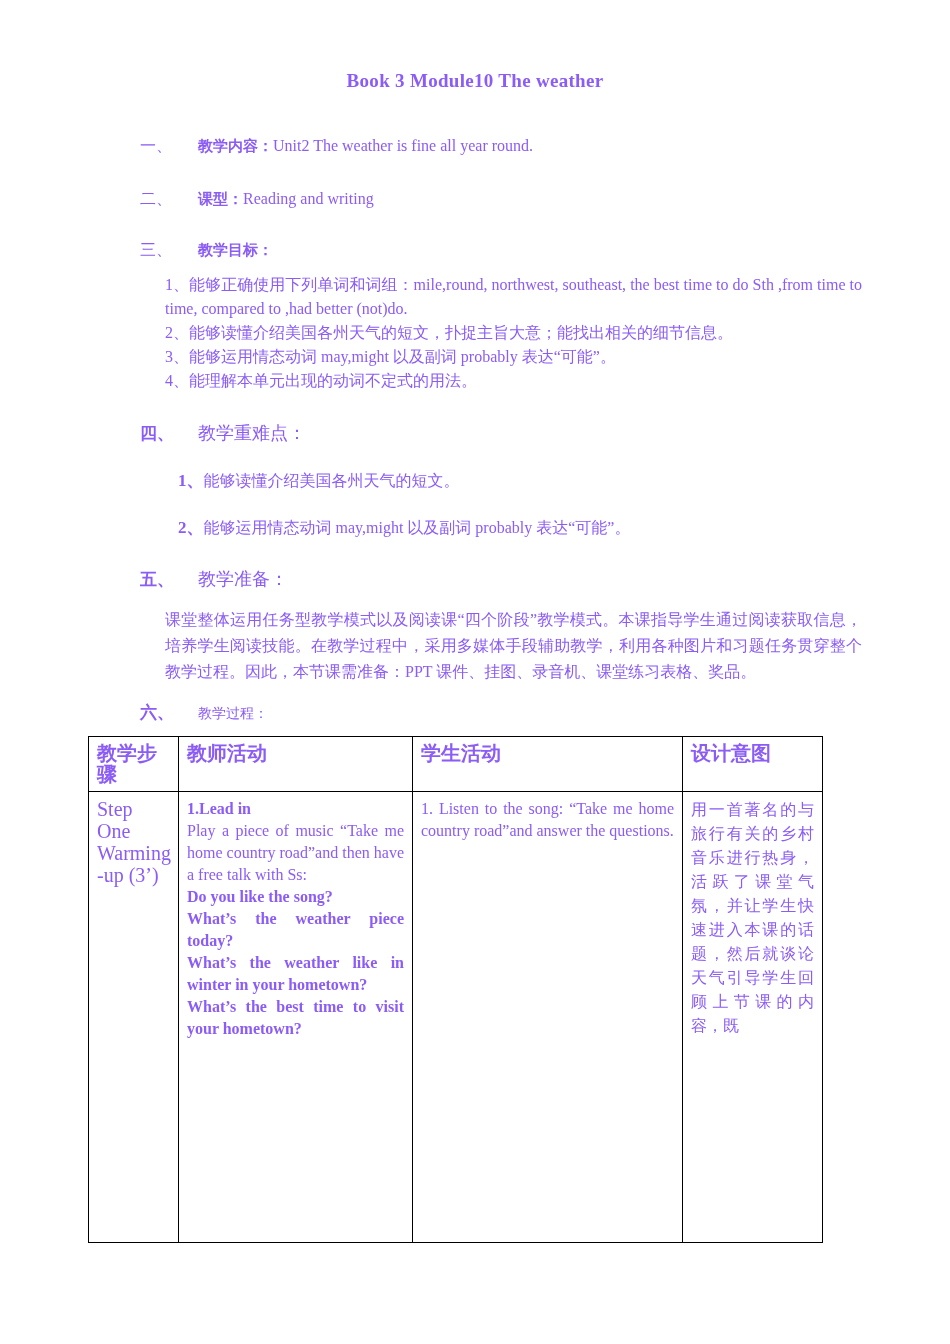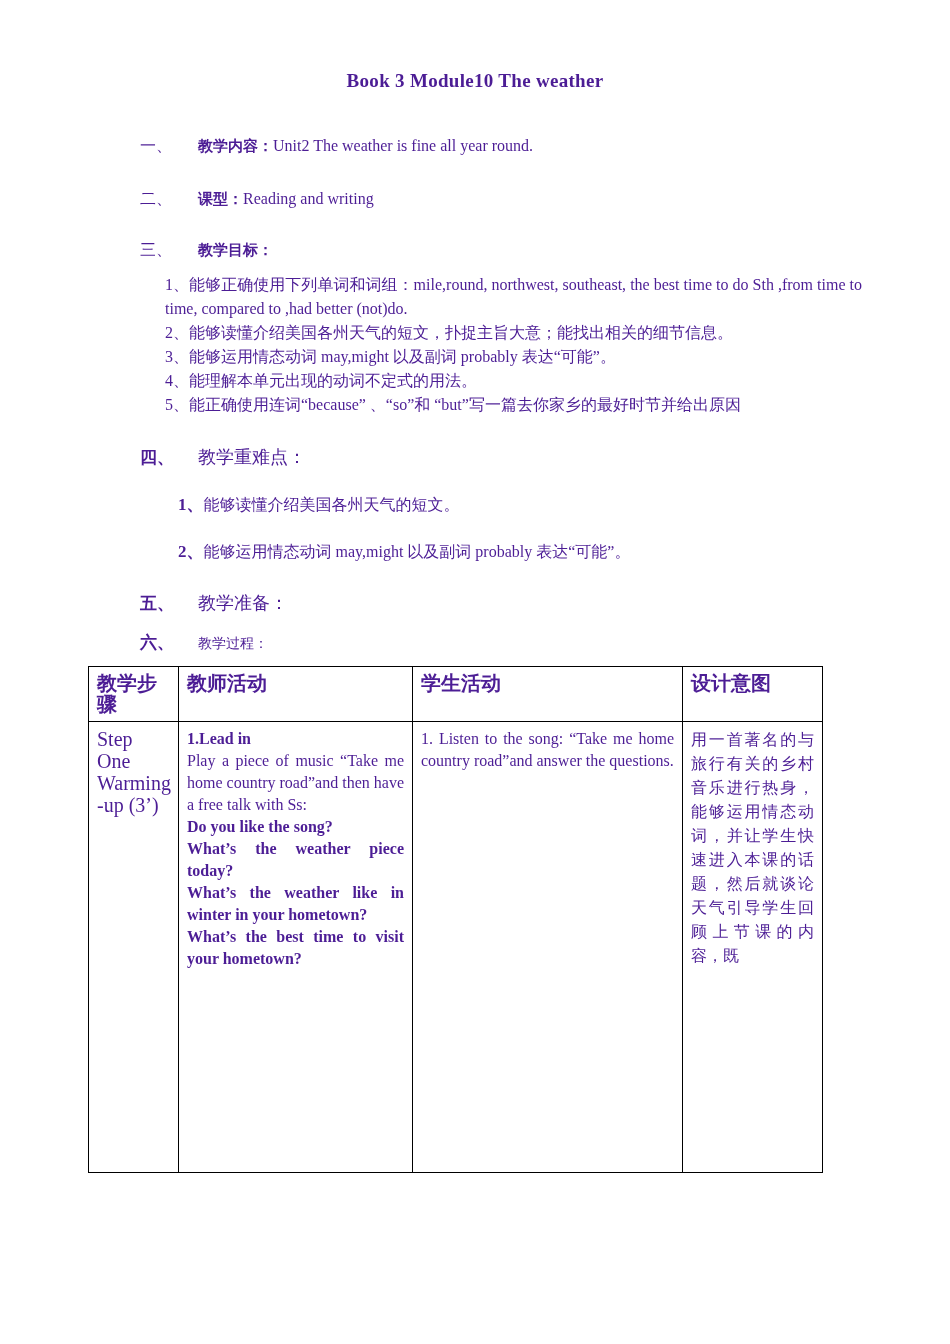--- a/index.html
+++ b/index.html
@@ -1,18 +1,18 @@
 <!DOCTYPE html>
 <html><head>
 <meta charset="utf-8">
 <style>
   html,body { margin:0; padding:0; background:#e8e8e8; }
   .page {
     width:950px; height:1344px; margin:0 auto; background:#ffffff;
-    font-family:"Liberation Serif","DejaVu Serif",serif; color:#4c1d95;
+    font-family:"Liberation Serif","DejaVu Serif",serif; color:#8b5cf6;
     box-sizing:border-box; padding:70px 88px 20px 88px; overflow:hidden;
   }
   .title { text-align:center; font-weight:bold; font-size:19px; letter-spacing:.3px; }
   .byline { text-align:center; font-size:16px; margin-top:22px; }
   .byline .seg { margin:0 14px; }
   .blank-line { display:inline-block; width:112px; border-bottom:1px solid #000; height:15px; vertical-align:baseline; }
 
   .sec { margin-left:52px; }
   .sec-num { display:inline-block; width:58px; font-size:16px; }
   .sec-label { font-weight:bold; font-size:15px; }
@@ -69,36 +69,36 @@
   </div>
 
   <div class="sec s3">
     <span class="sec-num">三、</span><span class="sec-label">教学目标：</span>
   </div>
   <div class="objectives">
     <p class="obj-item">1、能够正确使用下列单词和词组：mile,round, northwest, southeast, the best time to do Sth ,from time to time, compared to ,had better (not)do.</p>
     <p class="obj-item">2、能够读懂介绍美国各州天气的短文，扑捉主旨大意；能找出相关的细节信息。</p>
     <p class="obj-item">3、能够运用情态动词 may,might  以及副词 probably 表达“可能”。</p>
     <p class="obj-item">4、能理解本单元出现的动词不定式的用法。</p>
-    <p class="obj-item">5、能正确使用连词“because” 、“so”和 “but”写一篇去你家乡的最好时节并给出原因</p>
   </div>
 
   <div class="sec s4">
     <span class="sec-num-bold">四、</span><span class="sec-label-big">教学重难点：</span>
   </div>
   <div class="keypoint">
     <span class="kp-num">1、</span><span>能够读懂介绍美国各州天气的短文。</span>
   </div>
   <div class="keypoint">
     <span class="kp-num">2、</span><span>能够运用情态动词 may,might  以及副词 probably 表达“可能”。</span>
   </div>
 
   <div class="sec s5">
     <span class="sec-num-bold">五、</span><span class="sec-label-big">教学准备：</span>
   </div>
+  <div class="prep-para">课堂整体运用任务型教学模式以及阅读课“四个阶段”教学模式。本课指导学生通过阅读获取信息，培养学生阅读技能。在教学过程中，采用多媒体手段辅助教学，利用各种图片和习题任务贯穿整个教学过程。因此，本节课需准备：PPT 课件、挂图、录音机、课堂练习表格、奖品。</div>
 
   <div class="sec s6">
     <span class="sec-num-bold">六、</span><span class="sec-label sec-label-small">教学过程：</span>
   </div>
 
   <table class="proc">
     <colgroup>
       <col class="col-step">
         <col class="col-teacher">
         <col class="col-student">
@@ -124,19 +124,19 @@
           <p class="cell-para">Play  a  piece  of    music “Take  me  home  country road”and  then  have  a  free talk  with  Ss:</p>
           <p class="cell-para bold">Do  you  like  the  song?</p>
           <p class="cell-para bold">What’s  the  weather  piece today?</p>
           <p class="cell-para bold">What’s  the  weather  like in    winter    in    your hometown?</p>
           <p class="cell-para bold">What’s  the  best  time  to visit  your  hometown?</p>
         </td>
         <td class="body-cell">
           <p class="cell-para">1.  Listen  to  the  song: “Take me  home  country  road”and answer the questions.</p>
         </td>
         <td class="body-cell intent-cell">
-          <p class="cell-para">用一首著名的与旅行有关的乡村音乐进行热身，能够运用情态动词，并让学生快速进入本课的话题，然后就谈论天气引导学生回顾上节课的内容，既</p>
+          <p class="cell-para">用一首著名的与旅行有关的乡村音乐进行热身，活跃了课堂气氛，并让学生快速进入本课的话题，然后就谈论天气引导学生回顾上节课的内容，既</p>
         </td>
       </tr>
     </tbody>
   </table>
 
 </div>
 
 </body></html>

